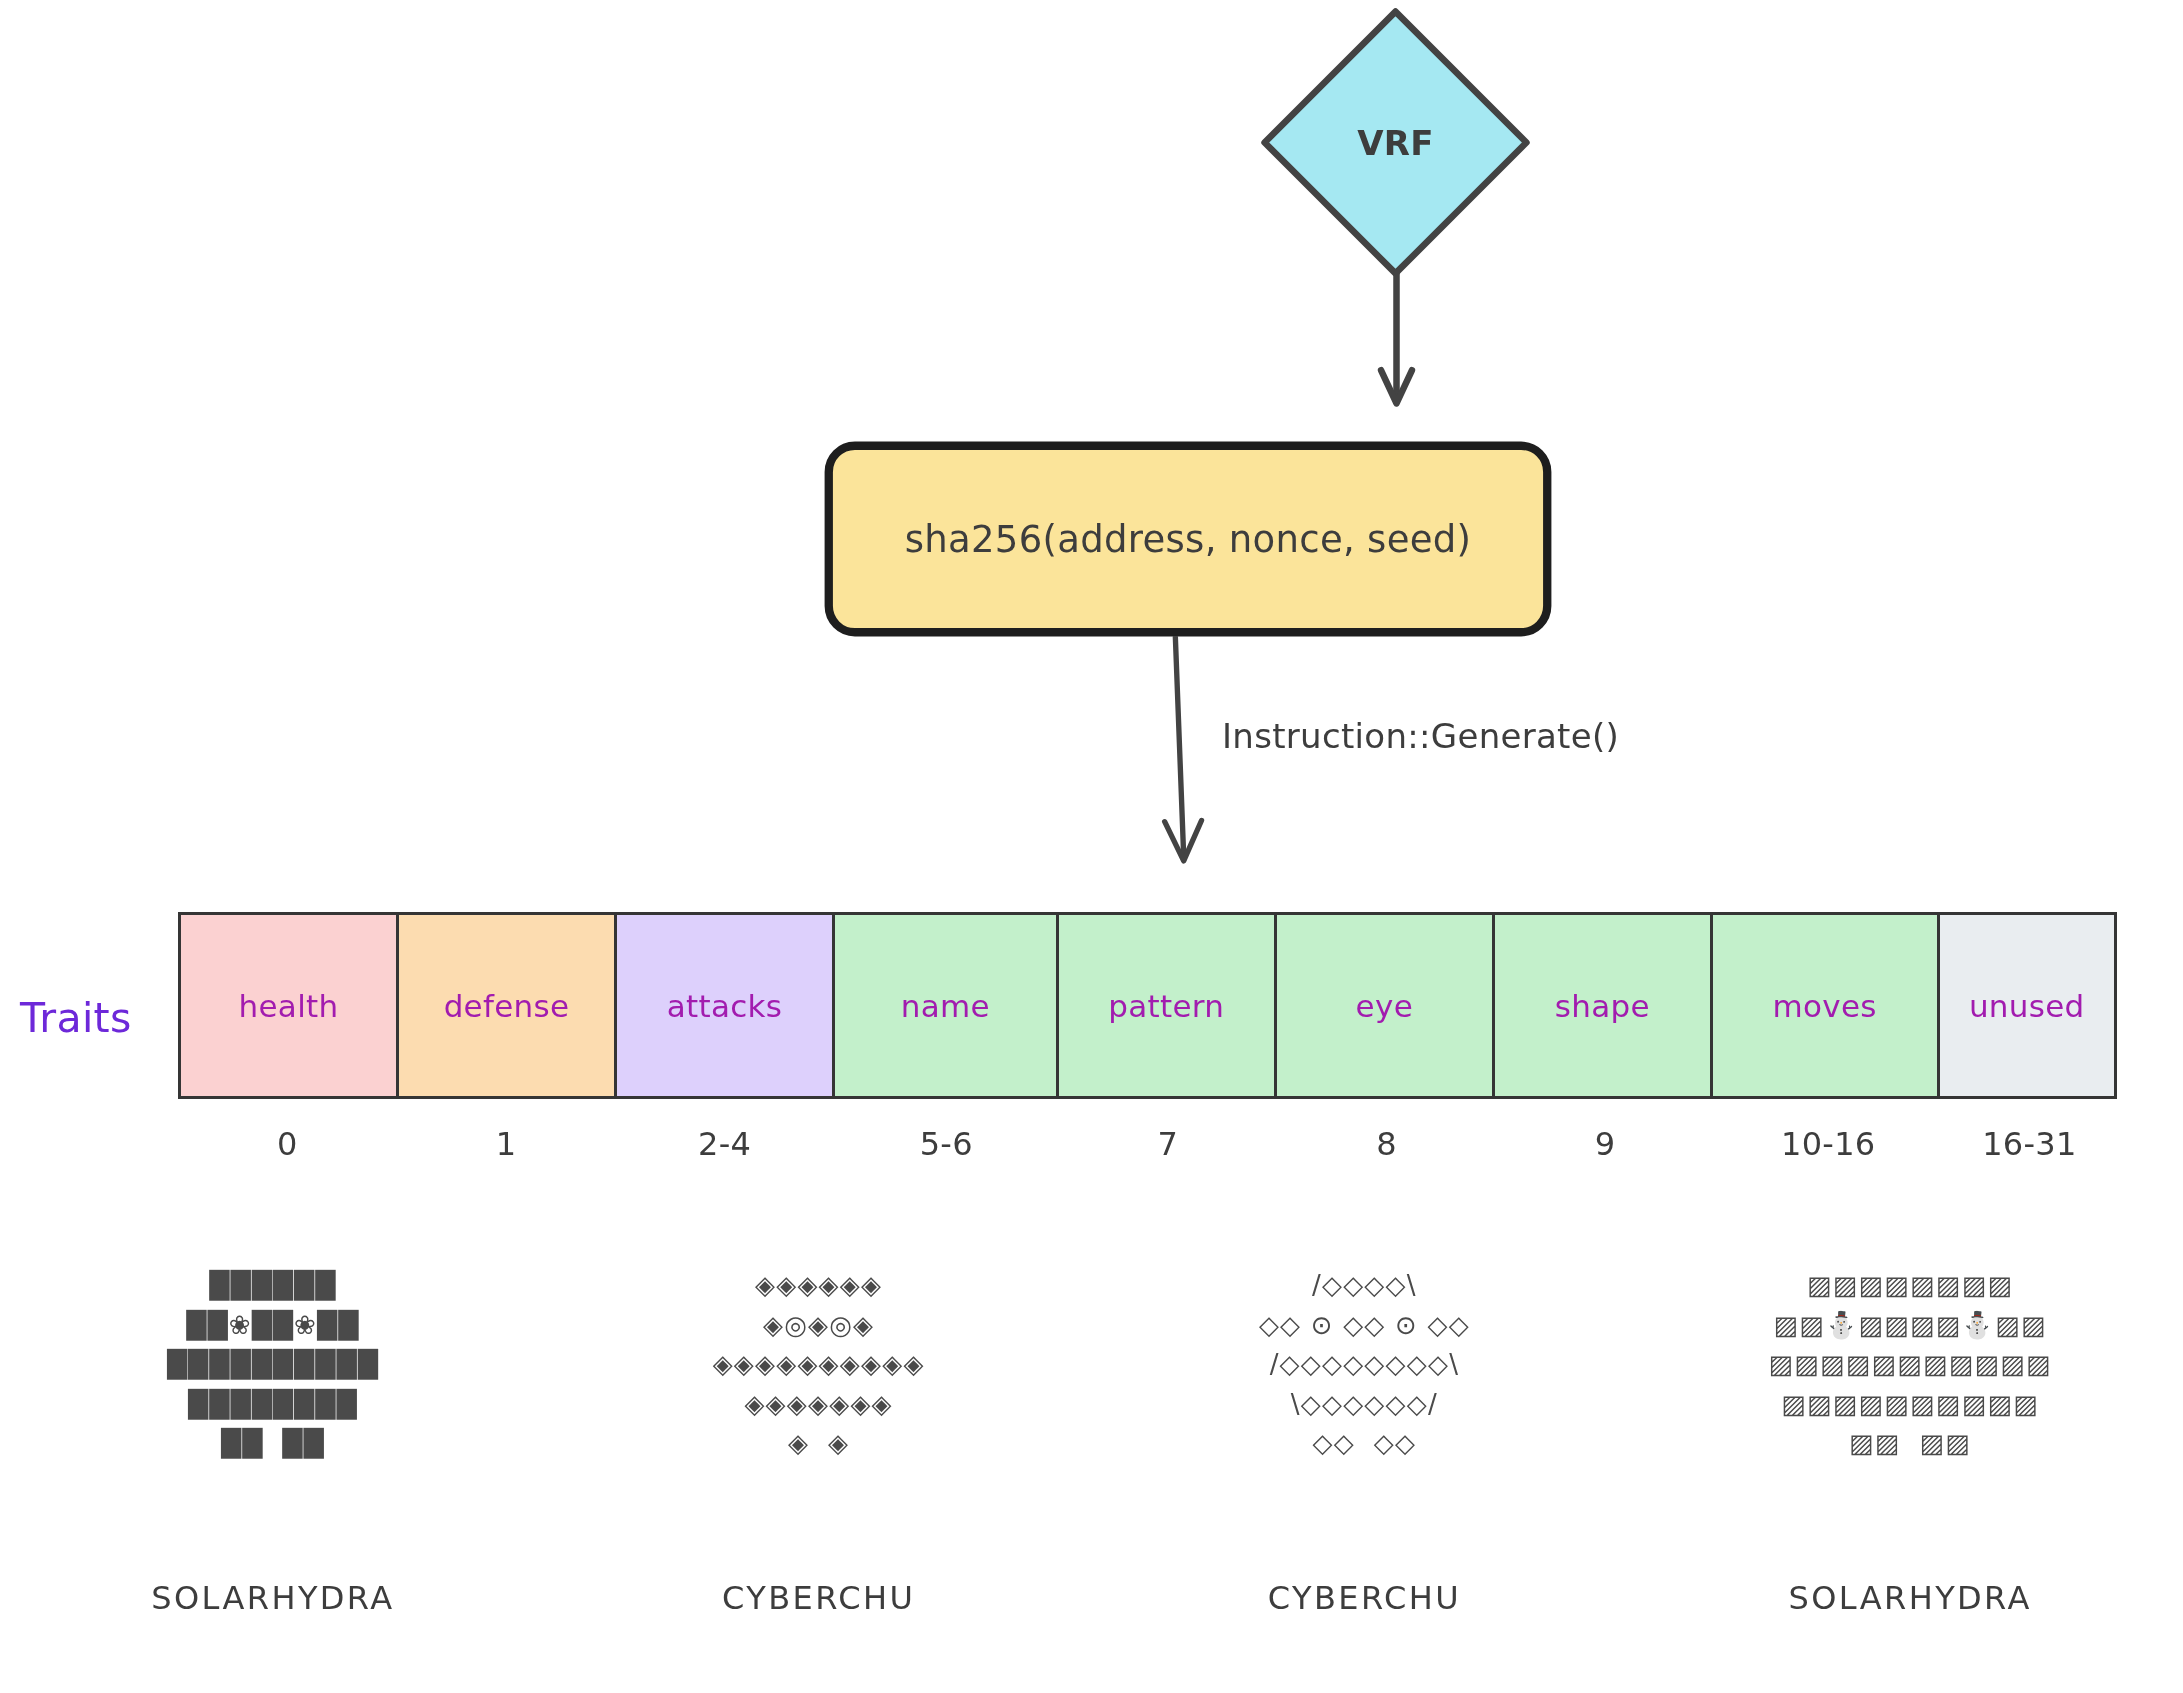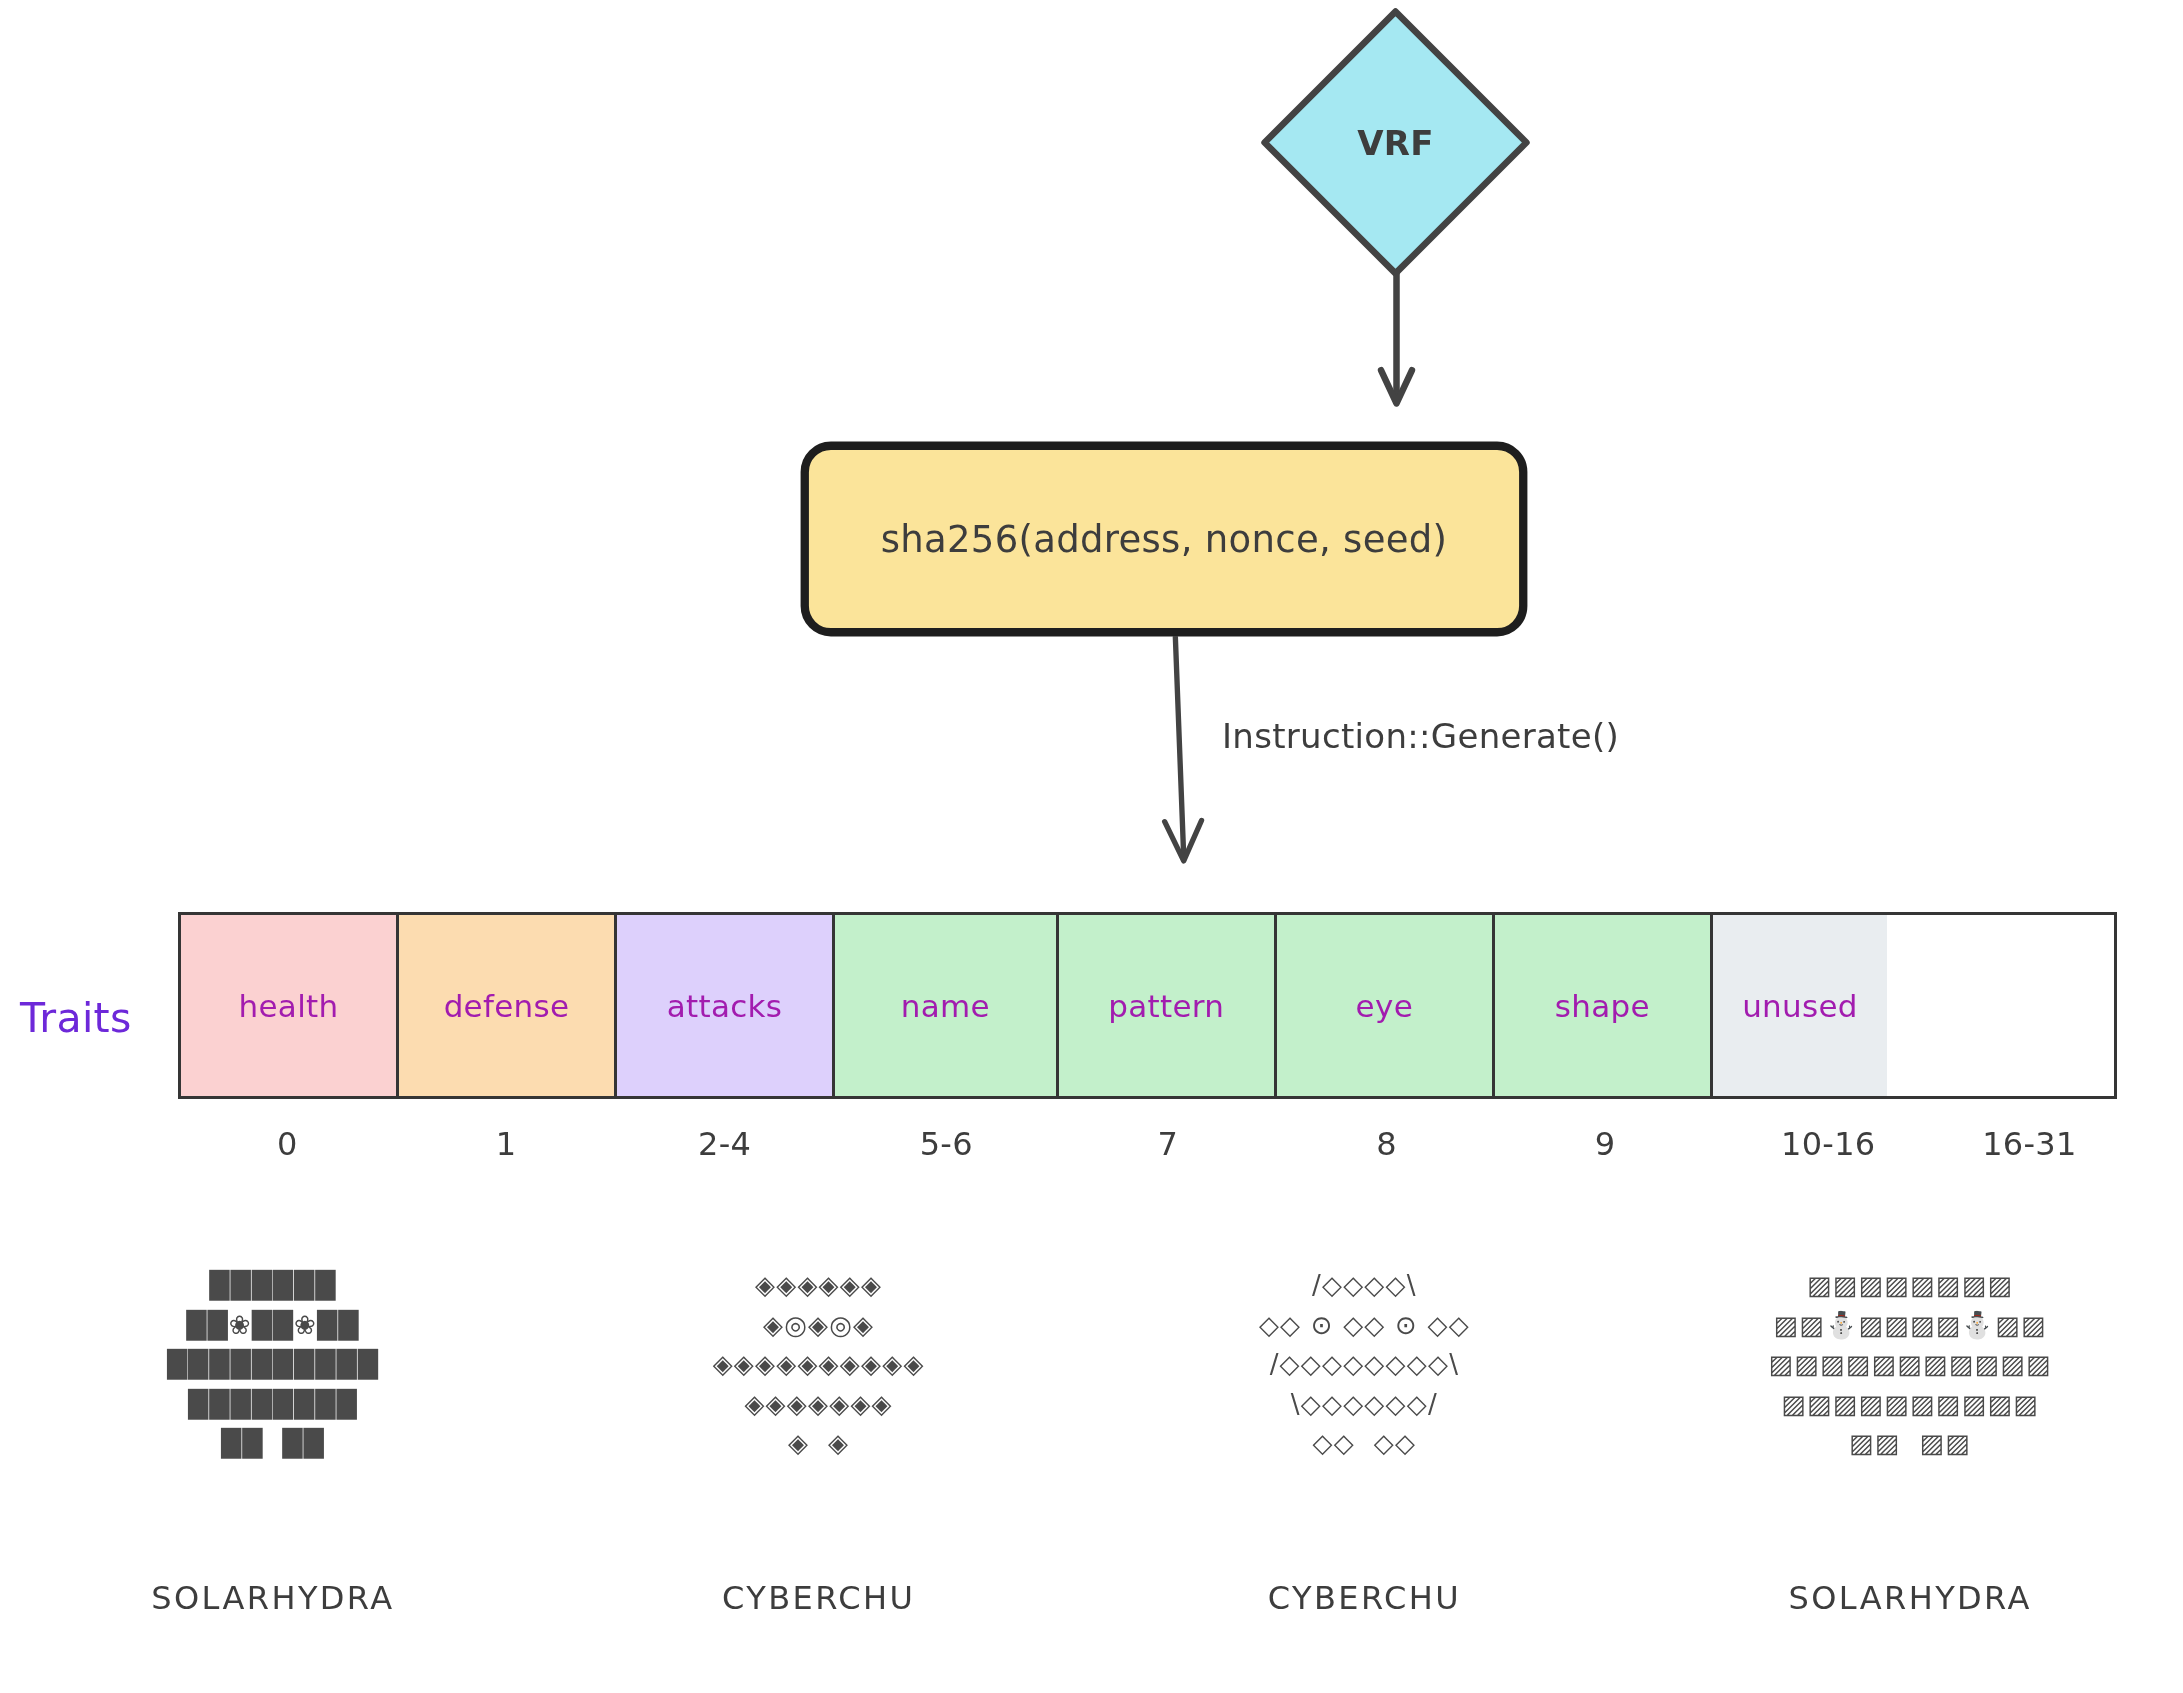--- a/index.html
+++ b/index.html
@@ -41,21 +41,21 @@
   #arrow-vrf-to-hash {
     left: 1355px;
     top: 273px;
     width: 83px;
     height: 172px;
   }
   #arrow-vrf-to-hash svg { display:block; width:100%; height:100%; }
 
   
   #hash-node {
-    left: 800px;
+    left: 824px;
     top: 441px;
     width: 728px;
     height: 196px;
   }
   #hash-node svg { position:absolute; left:0; top:0; width:100%; height:100%; }
   #hash-label {
     position: absolute;
     left: 0; top: 0; right: 0; bottom: 0;
     display: flex; align-items: center; justify-content: center;
     font-size: 37px;
@@ -209,20 +209,23 @@
       <span>name</span>
     </div>
     <div class="trait-cell hand" style="width: 11.2782%; background: rgb(195, 240, 203);">
       <span>pattern</span>
     </div>
     <div class="trait-cell hand" style="width: 11.2782%; background: rgb(195, 240, 203);">
       <span>eye</span>
     </div>
     <div class="trait-cell hand" style="width: 11.2782%; background: rgb(195, 240, 203);">
       <span>shape</span>
+    </div>
+    <div class="trait-cell hand" style="width: 11.7293%; background: rgb(195, 240, 203);">
+      <span>moves</span>
     </div>
     <div class="trait-cell hand" style="width: 9.02256%; background: rgb(233, 237, 240);">
       <span>unused</span>
     </div>
   </div>
 
 <div class="abs" id="traits-index-row">
     <div class="index-cell hand" style="width: 11.2782%;">0</div>
     <div class="index-cell hand" style="width: 11.2782%;">1</div>
     <div class="index-cell hand" style="width: 11.2782%;">2-4</div>

